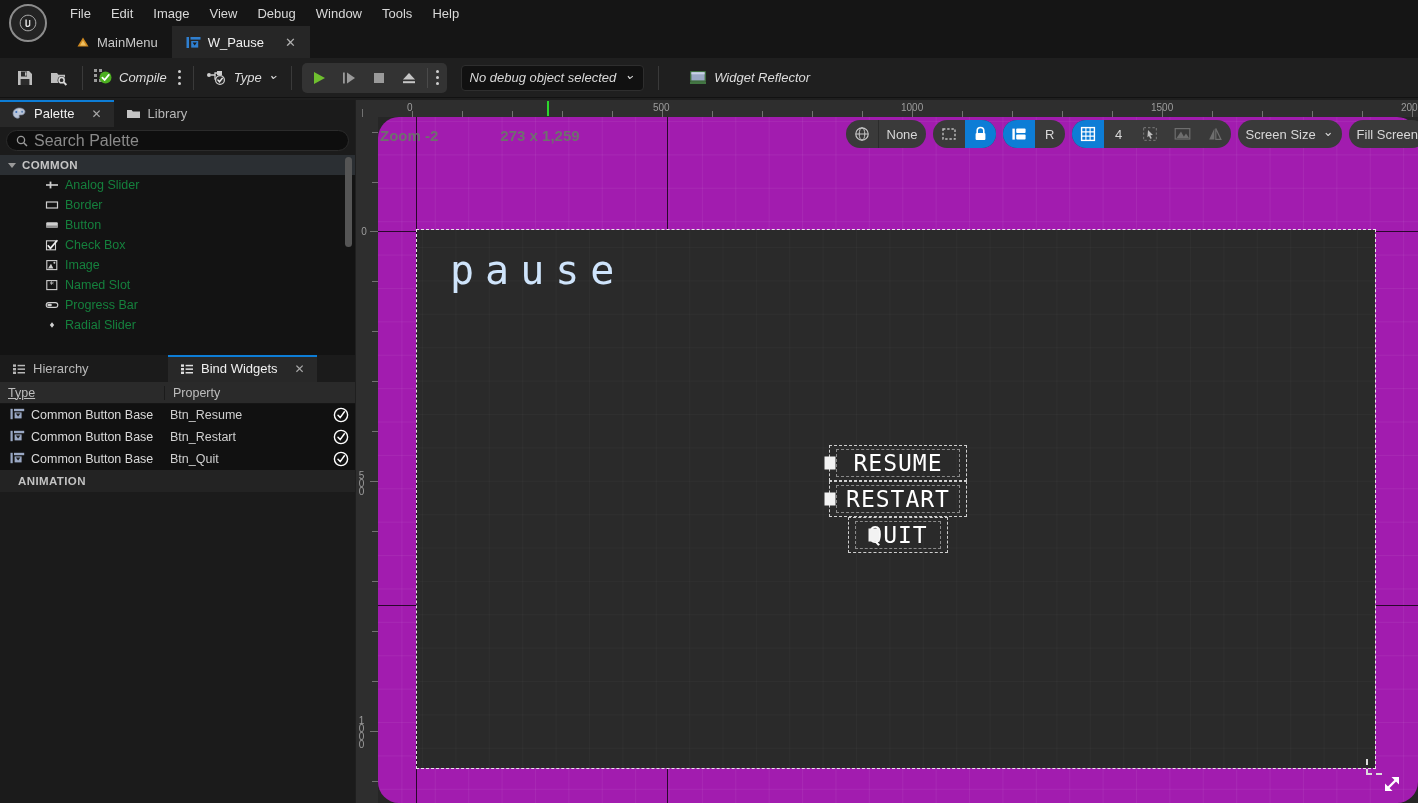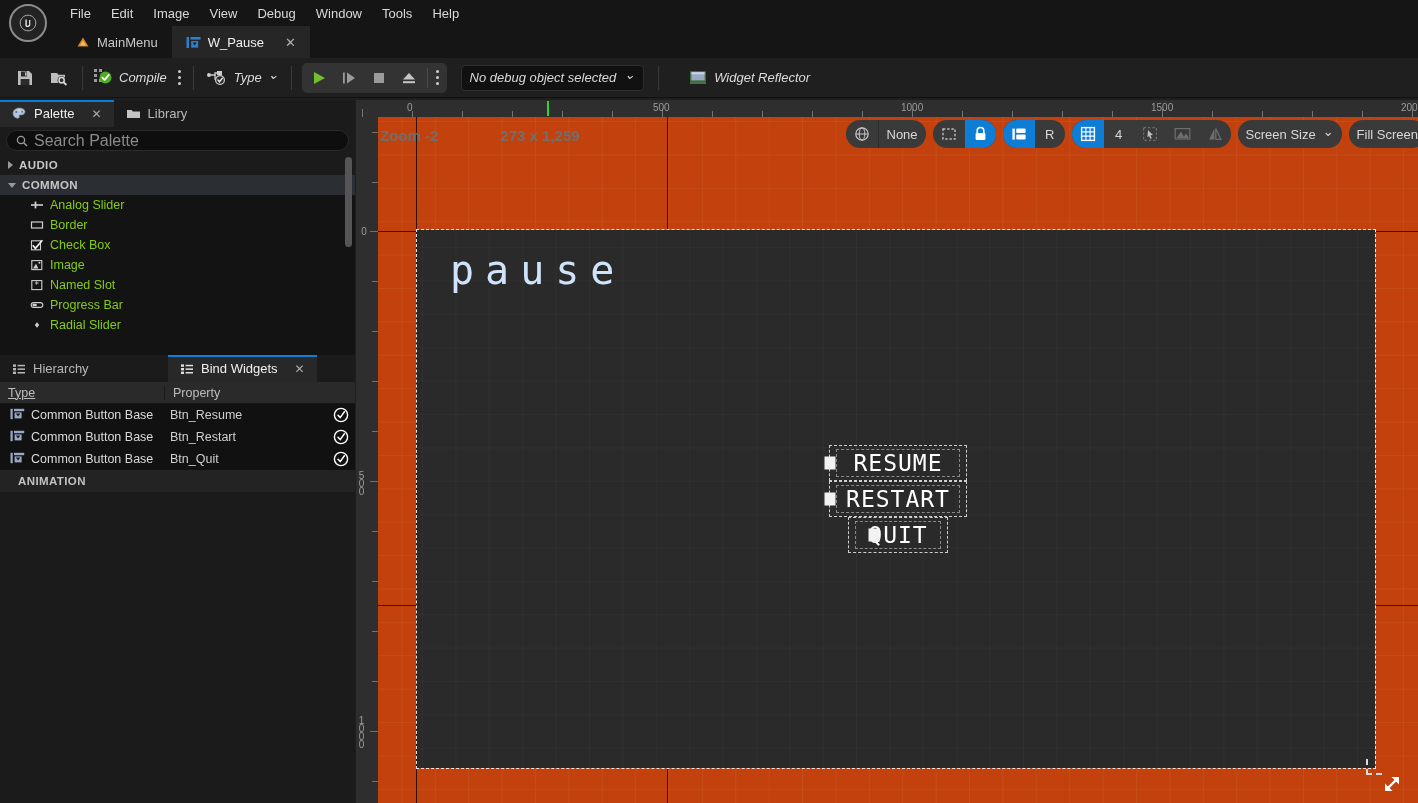--- a/index.html
+++ b/index.html
@@ -134,21 +134,21 @@
     height: 20px; display: flex; align-items: center; gap: 6px;
     padding-left: 8px; font-size: 11.5px; font-weight: bold; color: #c6c6c6;
     letter-spacing: .4px; background: #1b1b1b; cursor: default;
   }
   .cat-row.highlight { background: #2b2f33; }
   .tri { width: 0; height: 0; display: inline-block; }
   .tri.right { border-left: 5px solid #9a9a9a; border-top: 4px solid transparent; border-bottom: 4px solid transparent; }
   .tri.down { border-top: 5px solid #9a9a9a; border-left: 4px solid transparent; border-right: 4px solid transparent; }
   .pal-item {
     height: 20px; display: flex; align-items: center; gap: 6px;
-    padding-left: 30px; font-size: 12.5px; color: #84cc16; cursor: default;
+    padding-left: 45px; font-size: 12.5px; color: #15803d; cursor: default;
   }
   .pal-ico { width: 14px; height: 14px; display: flex; align-items: center; justify-content: center; }
   .pal-scroll {
     position: absolute; right: 3px; top: 2px; width: 7px; height: 90px;
     background: #555; border-radius: 4px;
   }
 
   
   .bind-panel { background: #1b1b1b; }
   .bw-head {
@@ -196,21 +196,21 @@
     position: absolute; font-size: 10px; color: #9c9c9c;
     font-family: "Liberation Sans", sans-serif;
   }
   .rlabel-v {
     position: absolute; font-size: 10px; color: #9c9c9c; width: 14px;
     text-align: center; line-height: 9px; left: 1px;
   }
   .greenmark { position: absolute; top: 1px; width: 2px; height: 15px; background: #2dd62d; }
   .canvas-area {
     position: absolute; left: 22px; top: 17px; width: 1040px; height: 686px;
-    background: #c2410c; overflow: hidden;
+    background: #a21caf; overflow: hidden; border-radius: 21px;
   }
   .grid-layer {
     position: absolute; left: 0; top: 0; width: 1040px; height: 686px;
     background-image:
       linear-gradient(to right, rgba(255,255,255,.055) 1px, transparent 1px),
       linear-gradient(to bottom, rgba(255,255,255,.055) 1px, transparent 1px);
     background-size: 33.4px 33.4px;
     background-position: -10px 4px;
   }
   .axis-line { position: absolute; background: rgba(0,0,0,.75); }
@@ -464,24 +464,20 @@
       <div class="search-box">
         <svg width="12" height="12" viewBox="0 0 12 12">
           <circle cx="5" cy="5" r="3.6" fill="none" stroke="#9a9a9a" stroke-width="1.3"></circle>
           <line x1="7.7" y1="7.7" x2="11" y2="11" stroke="#9a9a9a" stroke-width="1.5"></line>
         </svg>
         <input type="text" placeholder="Search Palette" style="">
       </div>
     </div>
 
     <div class="palette-list">
-      <div class="cat-row">
-        <span class="tri right"></span>
-        <span>AUDIO</span>
-      </div>
       <div class="cat-row highlight">
         <span class="tri down"></span>
         <span>COMMON</span>
       </div>
 
       <div class="pal-item">
         <span class="pal-ico">
           <svg width="14" height="14" viewBox="0 0 14 14">
             <rect x="1" y="6.2" width="12" height="1.6" fill="#cfcfcf"></rect>
             <rect x="4.6" y="3.6" width="1.8" height="6.8" fill="#cfcfcf"></rect>
@@ -489,20 +485,29 @@
         </span>
         <span>Analog Slider</span>
       </div>
       <div class="pal-item">
         <span class="pal-ico">
           <svg width="14" height="14" viewBox="0 0 14 14">
               <rect x="1.5" y="4" width="11" height="6" fill="none" stroke="#cfcfcf" stroke-width="1.2"></rect>
             </svg>
         </span>
         <span>Border</span>
+      </div>
+      <div class="pal-item">
+        <span class="pal-ico">
+          <svg width="14" height="14" viewBox="0 0 14 14">
+            <rect x="1.2" y="4.2" width="11.6" height="5.6" rx="1" fill="#cfcfcf"></rect>
+            <rect x="1.2" y="7.4" width="11.6" height="2.4" rx="0.6" fill="#8e8e8e"></rect>
+          </svg>
+        </span>
+        <span>Button</span>
       </div>
       <div class="pal-item">
         <span class="pal-ico">
           <svg width="14" height="14" viewBox="0 0 14 14">
             <rect x="1.5" y="2.8" width="9" height="9" fill="none" stroke="#cfcfcf" stroke-width="1.1"></rect>
             <path d="M2.8 7.2 L5.4 10.4 L12.4 2.2" fill="none" stroke="#f0f0f0" stroke-width="1.7"></path>
           </svg>
         </span>
         <span>Check Box</span>
       </div>

